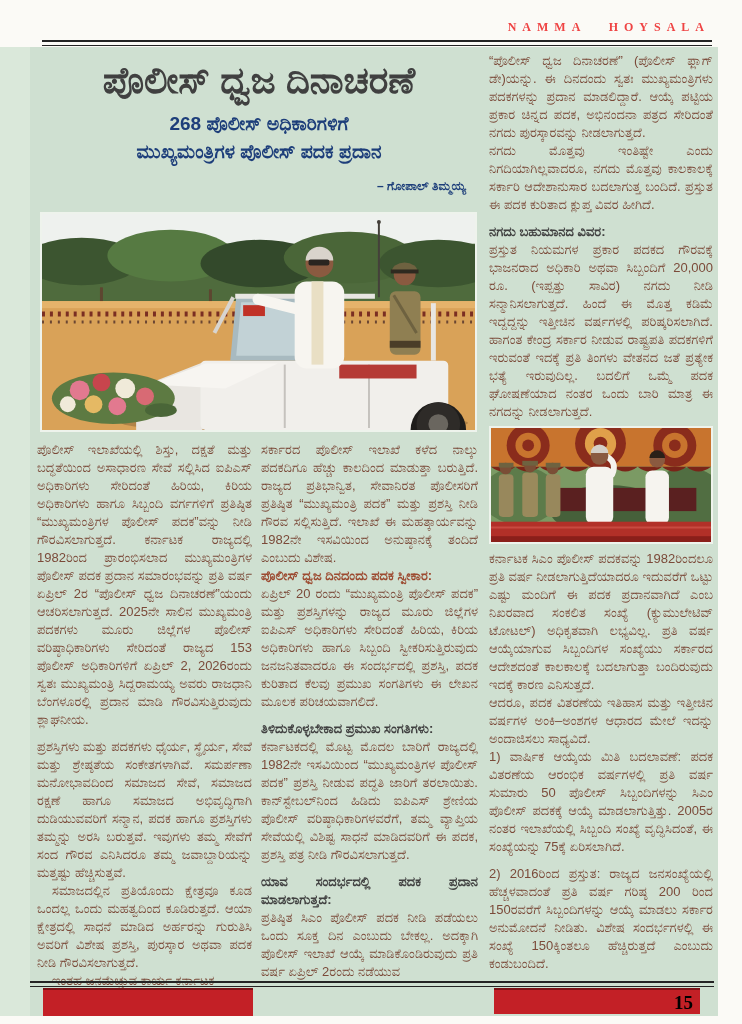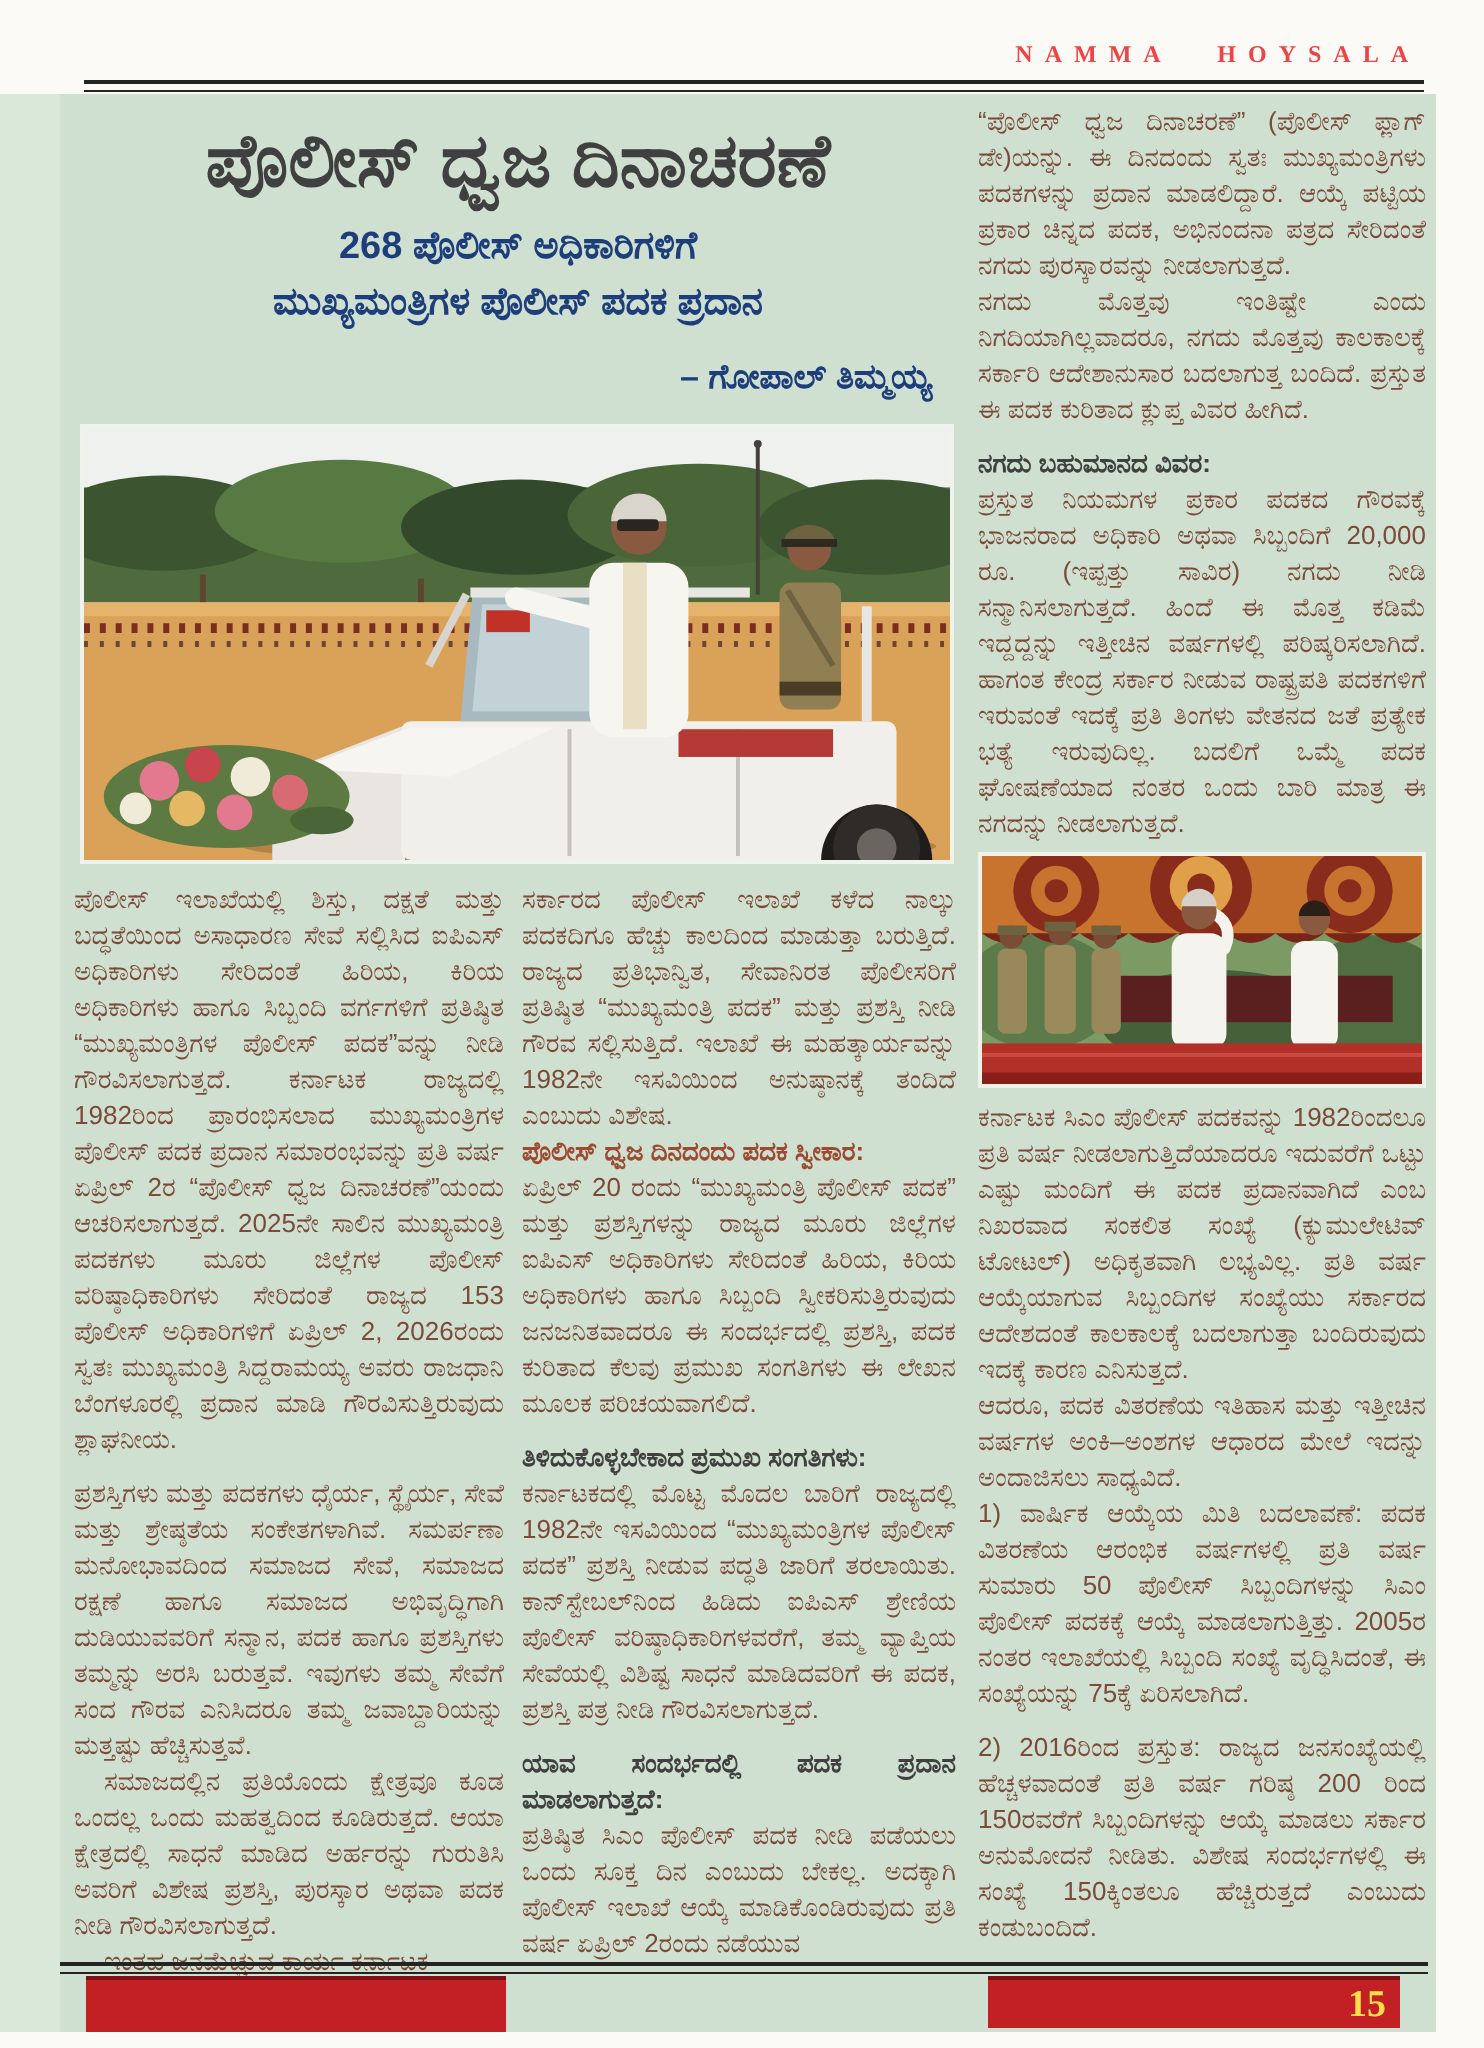--- a/index.html
+++ b/index.html
@@ -11,21 +11,21 @@
             font-size:12px;letter-spacing:6px;word-spacing:14px;}
   .top-rule{position:absolute;left:42px;top:40px;width:670px;height:3px;
             border-top:2px solid #242424;border-bottom:1px solid #242424;}
   
   .panel{position:absolute;left:0;top:47px;width:718px;height:969px;background:#cfe0d1;}
   .panel-strip{position:absolute;left:0;top:0;width:30px;height:969px;background:#dae8da;}
   
   .art-head{position:absolute;left:38px;top:58px;width:442px;text-align:center;}
   .headline{font-size:37px;line-height:1.25;font-weight:bold;color:#404040;margin:0;}
   .subtitle{font-size:19px;line-height:1.45;font-weight:bold;color:#1d3e7a;margin:6px 0 0 0;}
-  .byline{font-size:17px;font-weight:bold;color:#1d3e7a;text-align:right;margin:14px 14px 0 0;}
+  .byline{font-size:12px;font-weight:bold;color:#1d3e7a;text-align:right;margin:14px 14px 0 0;}
   
   .photo-main{position:absolute;left:40px;top:212px;width:437px;height:220px;
               border:2px solid #eef3ec;box-sizing:border-box;background:#d8cdb6;}
   .photo-main svg,.photo-stage svg{display:block;width:100%;height:100%;}
   
   .col{position:absolute;text-align:justify;font-size:13px;line-height:18px;
        color:#7b4a39;overflow:hidden;}
   .col-left{left:37px;top:441px;width:215px;height:548px;}
   .col-mid{left:261px;top:441px;width:217px;height:548px;}
   .col-right{left:489px;top:52px;width:224px;height:930px;}
@@ -35,21 +35,21 @@
   .ind{text-indent:15px;}
   .sub{color:#404040;font-weight:bold;}
   .runhead{color:#9c4a30;font-weight:bold;}
   .photo-stage{width:224px;height:118px;margin:5px 0 6px 0;border:2px solid #eef3ec;
                box-sizing:border-box;background:#7b9a64;}
   
   .bottom-rule{position:absolute;left:30px;top:981px;width:684px;height:3px;
                border-top:2px solid #242424;border-bottom:1px solid #242424;}
   .bar{position:absolute;top:988px;height:26px;background:#c32026;border-top:2px solid #7c1216;}
   .bar-left{left:43px;width:210px;}
-  .bar-right{left:494px;width:206px;color:#fde047;
+  .bar-right{left:494px;width:206px;color:#000000;
              font-family:"Liberation Serif","DejaVu Serif",serif;font-weight:bold;
              font-size:19px;text-align:right;line-height:26px;padding-right:7px;box-sizing:border-box;}
   .ptv{position:absolute;left:329px;top:985px;height:34px;display:flex;}
   .ptv-red{width:62px;height:34px;background:#a01218;border:1px solid #7a0d12;box-sizing:border-box;
            display:flex;flex-direction:column;align-items:center;justify-content:center;}
   .ptv-indian{color:#f3d9d9;font-size:5px;letter-spacing:1px;line-height:6px;}
   .ptv-police{color:#ffffff;font-weight:bold;font-size:15px;line-height:15px;letter-spacing:.5px;}
   .ptv-url{width:44px;height:2px;background:#e8c9c9;margin-top:2px;}
   .ptv-blue{width:30px;height:34px;background:#1535a8;color:#fff;font-weight:bold;
             font-style:italic;font-size:17px;display:flex;align-items:center;justify-content:center;}

